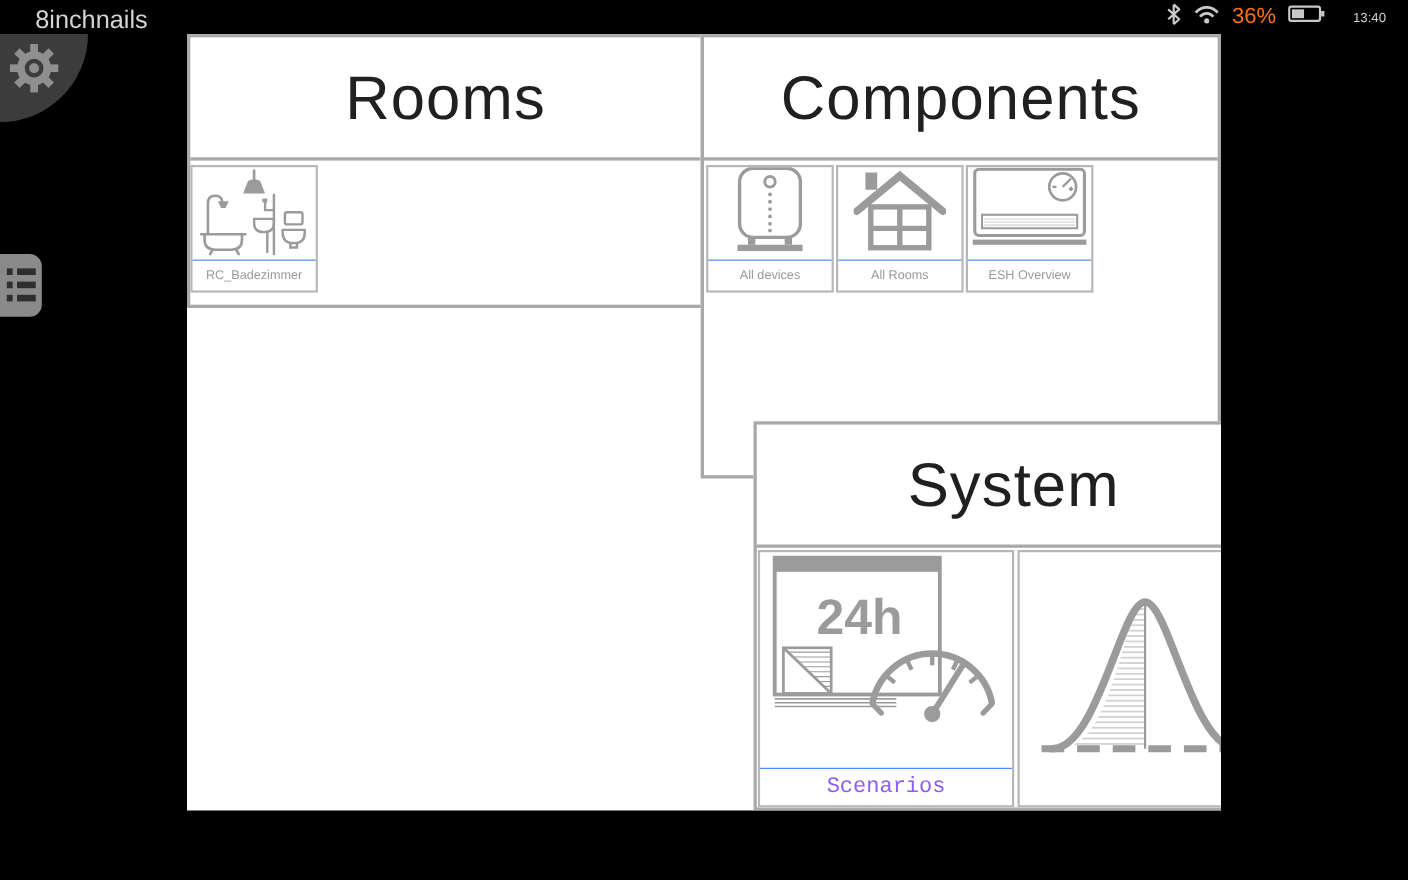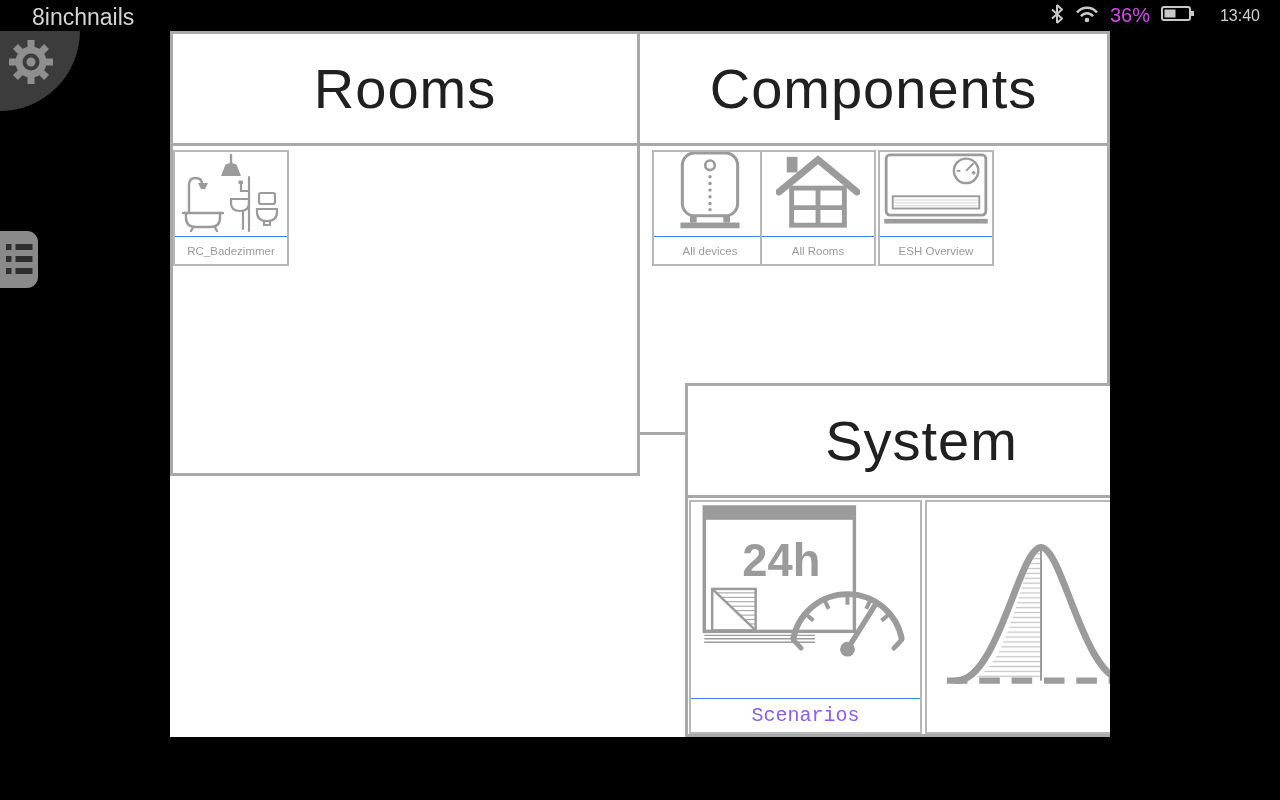--- a/index.html
+++ b/index.html
@@ -3,52 +3,52 @@
 <meta charset="utf-8">
 <style>
   html,body{margin:0;padding:0;background:#000;}
   .screen{position:relative;width:1280px;height:800px;background:#000;overflow:hidden;
           font-family:"Liberation Sans","DejaVu Sans",sans-serif;}
 
   
   .status-bar{position:absolute;left:0;top:0;width:1280px;height:31px;background:#000;}
   .app-title{position:absolute;left:32px;top:4px;font-size:23px;color:#d4d4d4;}
   .status-right{position:absolute;right:20px;top:0;height:31px;display:flex;align-items:center;gap:11px;}
-  .status-text{font-size:20px;color:#d946ef;}
-  .status-time{font-size:16px;color:#cfcfcf;margin-left:14px;}
+  .status-text{font-size:20px;color:#f97316;}
+  .status-time{font-size:12px;color:#cfcfcf;margin-left:14px;}
 
   
   .gear-corner{position:absolute;left:0;top:31px;width:80px;height:80px;background:#3c3c3c;
                border-radius:0 0 100% 0;}
   .gear-corner svg{position:absolute;left:8px;top:8px;}
   .menu-tab{position:absolute;left:0;top:231px;width:38px;height:57px;background:#8a8a8a;
             border-radius:0 11px 11px 0;}
   .menu-tab svg{position:absolute;left:6px;top:12px;}
 
   
   .content{position:absolute;left:170px;top:31px;width:940px;height:706px;background:#fff;overflow:hidden;}
   .section{position:absolute;background:#fff;border:3px solid #a9a9a9;box-sizing:border-box;}
-  .sec-rooms{left:0;top:0;width:470px;height:445px;text-align:center;}
+  .sec-rooms{left:0;top:0;width:470px;height:249px;text-align:center;}
   .sec-components{left:467px;top:0;width:473px;height:404px;}
   .sec-system{left:467px;top:352px;width:473px;height:354px;margin-left:48px;}
   .section-header{height:109px;border-bottom:3px solid #a9a9a9;display:flex;align-items:center;
                   justify-content:center;font-size:56px;font-weight:300;color:#202020;letter-spacing:1px;}
 
   .tile{position:absolute;background:#fff;border:2px solid #b7b7b7;box-sizing:border-box;
         display:flex;flex-direction:column;}
   .tile-icon-area{flex:1;display:flex;align-items:center;justify-content:center;overflow:hidden;}
   .tile-label{border-top:1px solid #3b82f6;display:flex;align-items:center;justify-content:center;
               color:#9a9a9a;white-space:nowrap;}
   .tile.small{width:116px;height:116px;top:116px;}
   .tile.small .tile-label{height:27px;font-size:11.5px;}
   .tile.large{top:114px;height:234px;gap:30px;}
   .tile.large .tile-label{height:33px;font-size:20px;color:#8b5cf6;font-family:Liberation Mono, monospace;}
 
   .t-rc{left:0;}
-  .t-dev{left:12px;} .t-allrooms{left:120px;} .t-esh{left:238px;}
+  .t-dev{left:2px;} .t-allrooms{left:120px;} .t-esh{left:238px;}
   .t-scen{left:1px;width:233px;} .t-energy{left:237px;width:231px;}
 
   
   .nav-bar{position:absolute;left:0;top:737px;width:1280px;height:63px;background:#000;}
 </style>
 </head>
 <body>
 
 <div class="screen">
 

